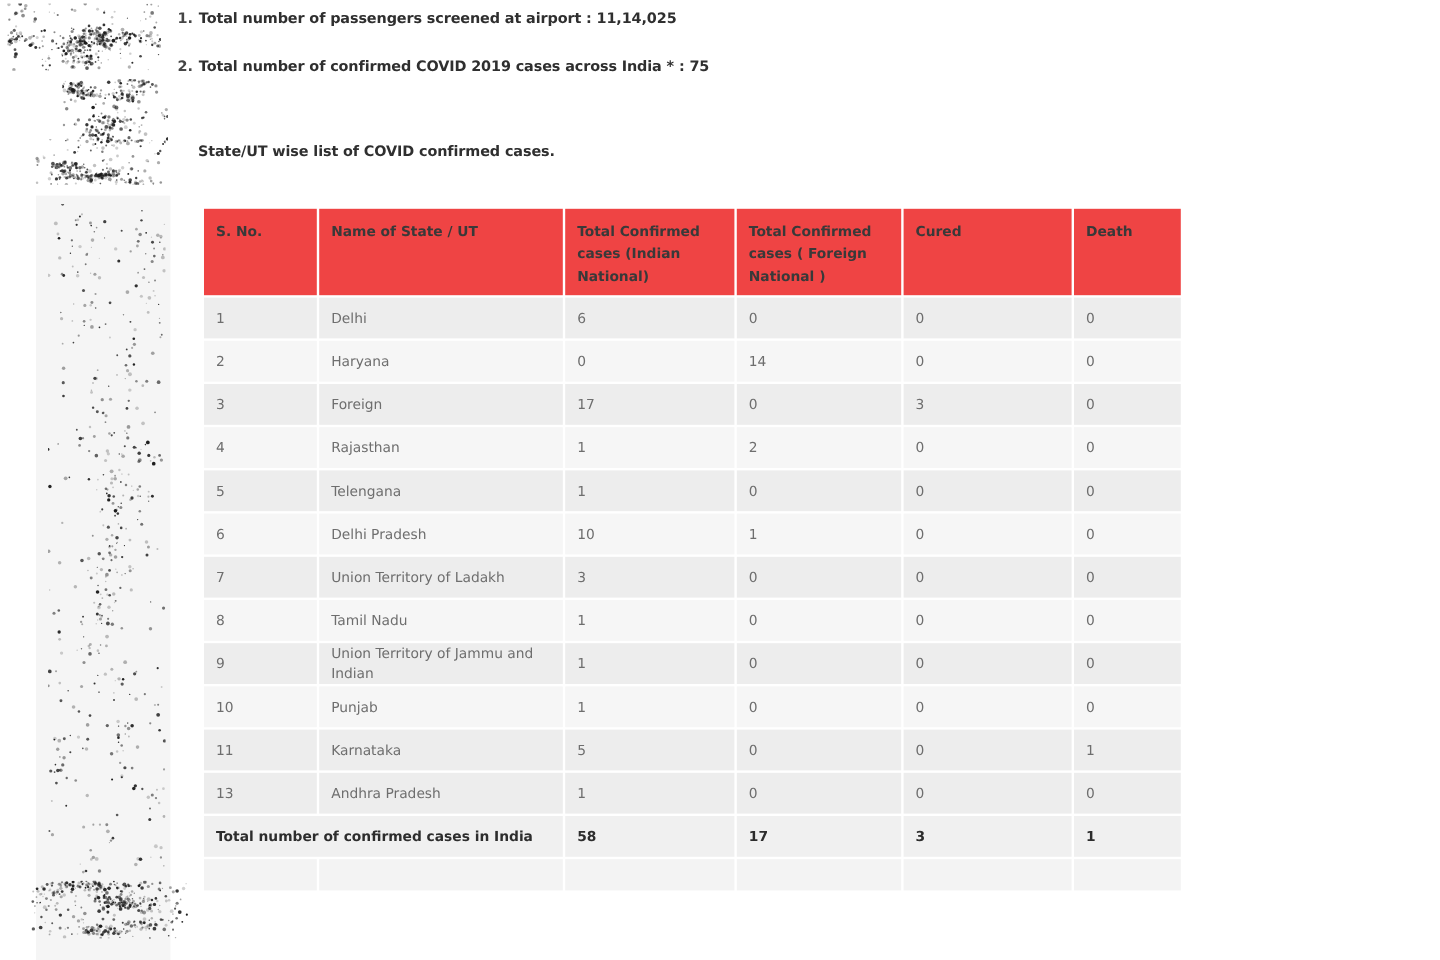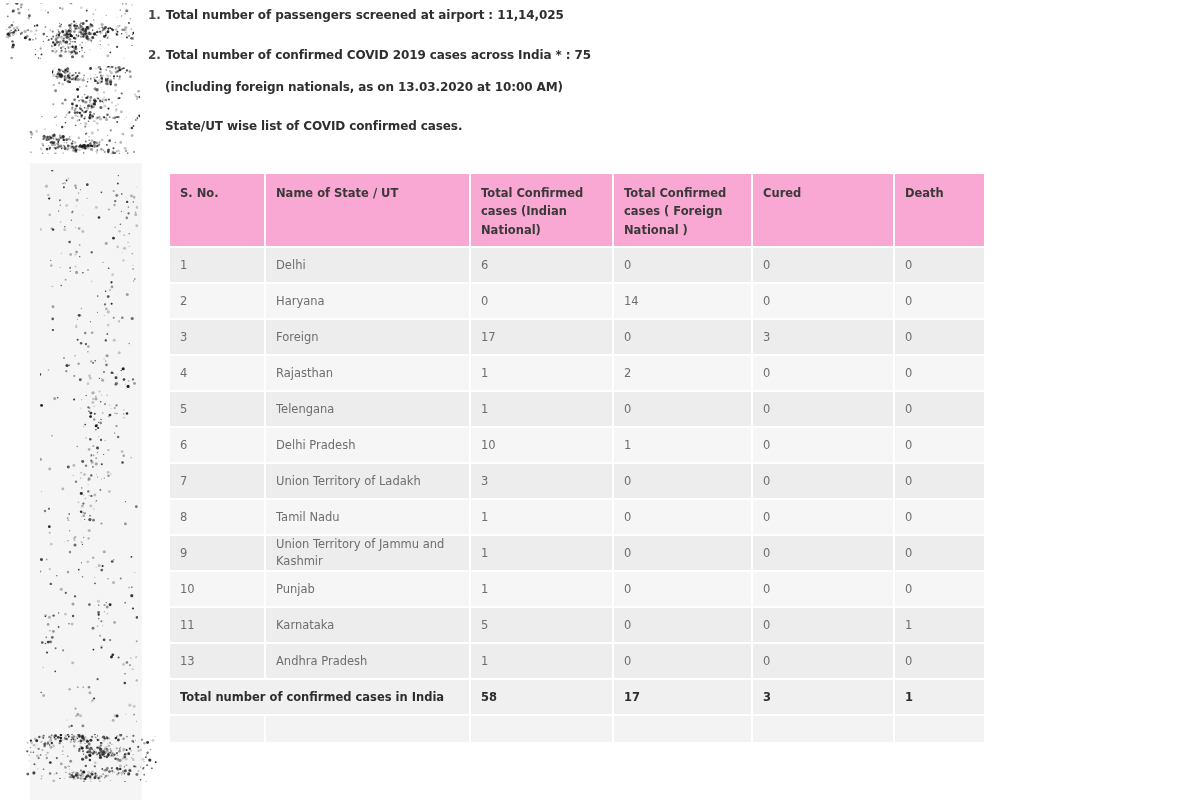--- a/index.html
+++ b/index.html
@@ -25,21 +25,21 @@
   #note{left:165px;top:80px;}
   #subtitle{left:165px;top:119px;}
 
   
   table.covid{
     position:absolute;left:168px;top:172px;width:852px;
     table-layout:fixed;border-collapse:separate;border-spacing:2px;
     font-size:11.5px;
   }
   table.covid th{
-    background:#f9a8d4;color:#393939;font-weight:bold;text-align:left;
+    background:#ef4444;color:#393939;font-weight:bold;text-align:left;
     vertical-align:top;padding:10px 10px 0 10px;height:62px;line-height:1.6;
   }
   table.covid td{
     padding:0 4px 0 10px;color:#6e6e6e;height:34px;vertical-align:middle;line-height:1.45;
   }
   tr.odd td{background:#ededed;}
   tr.even td{background:#f6f6f6;}
   tr.total-row td{background:#f0f0f0;color:#2d2d2d;font-weight:bold;height:34px;white-space:nowrap;overflow:visible;}
   tr.filler td{background:#f3f3f3;height:26px;}
 </style>
@@ -1876,21 +1876,20 @@
         <circle cx="77.7" cy="3.1" r="1.60" fill="#1b1b1b" opacity="0.74"></circle>
       </svg>
     </div>
 
   <div class="intro-line" id="line1">
     <span class="num">1.</span><span>Total number of passengers screened at airport : 11,14,025</span>
   </div>
   <div class="intro-line" id="line2">
     <span class="num">2.</span><span>Total number of confirmed COVID 2019 cases across India * : 75</span>
   </div>
-  <div class="intro-line" id="note">(including foreign nationals, as on 13.03.2020 at 10:00 AM)</div>
   <div class="intro-line" id="subtitle">State/UT wise list of COVID confirmed cases.</div>
 
   <table class="covid">
     <colgroup>
       <col style="width:94px">
         <col style="width:203px">
         <col style="width:141px">
       <col style="width:137px">
         <col style="width:140px">
         <col style="width:137px">
@@ -1965,21 +1964,21 @@
         <tr class="even">
           <td>8</td>
           <td>Tamil Nadu</td>
           <td>1</td>
           <td>0</td>
           <td>0</td>
           <td>0</td>
         </tr>
         <tr class="odd">
           <td>9</td>
-          <td>Union Territory of Jammu and Kashmir</td>
+          <td>Union Territory of Jammu and Indian</td>
           <td>1</td>
           <td>0</td>
           <td>0</td>
           <td>0</td>
         </tr>
         <tr class="even">
           <td>10</td>
           <td>Punjab</td>
           <td>1</td>
           <td>0</td>

